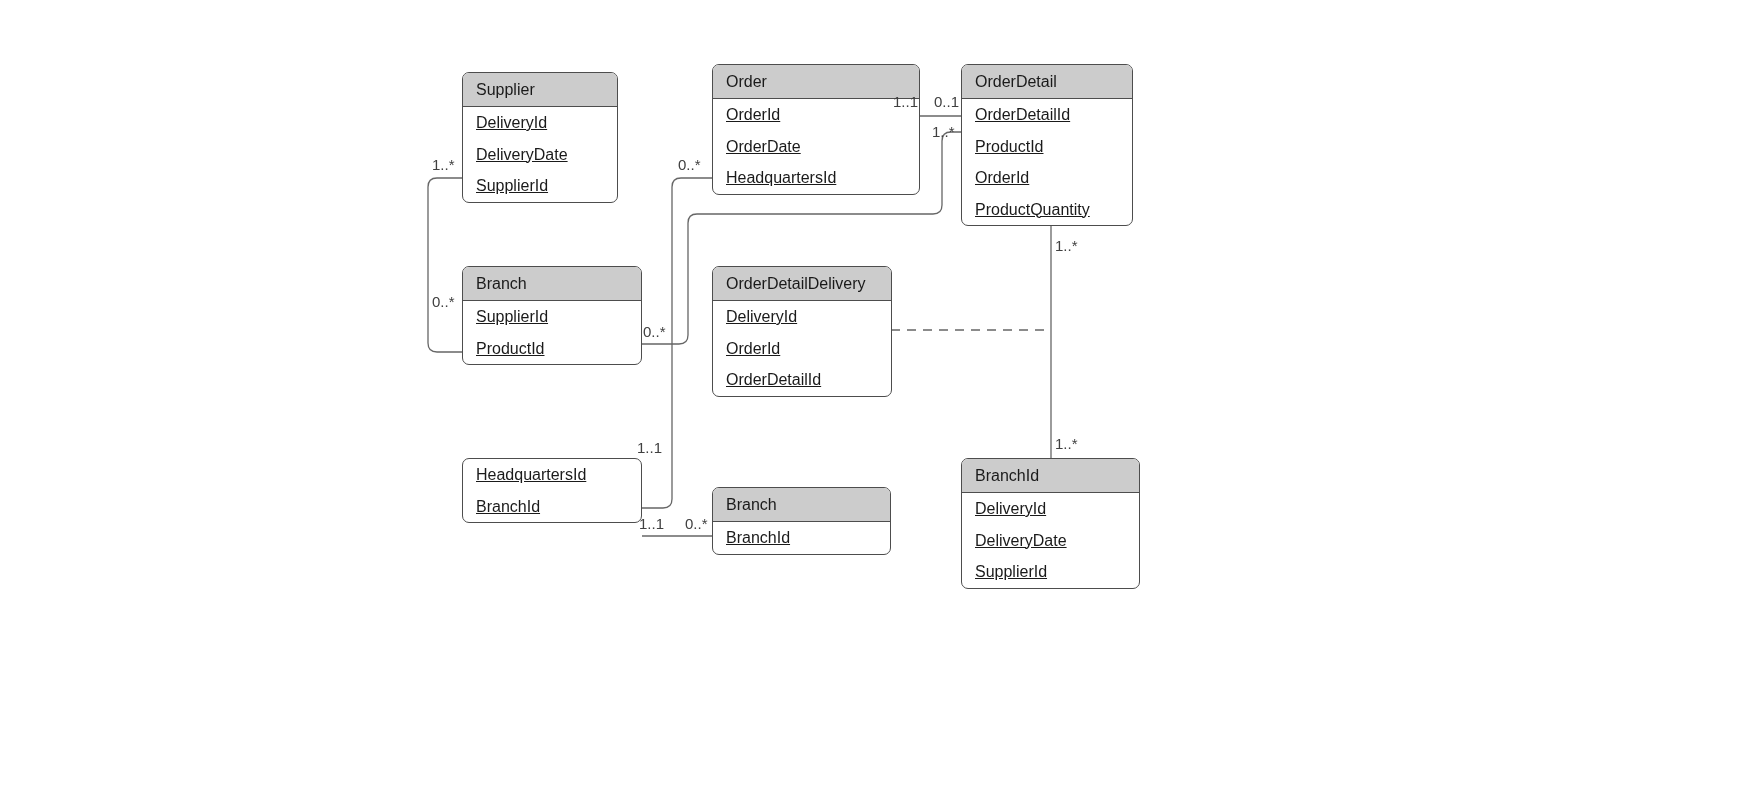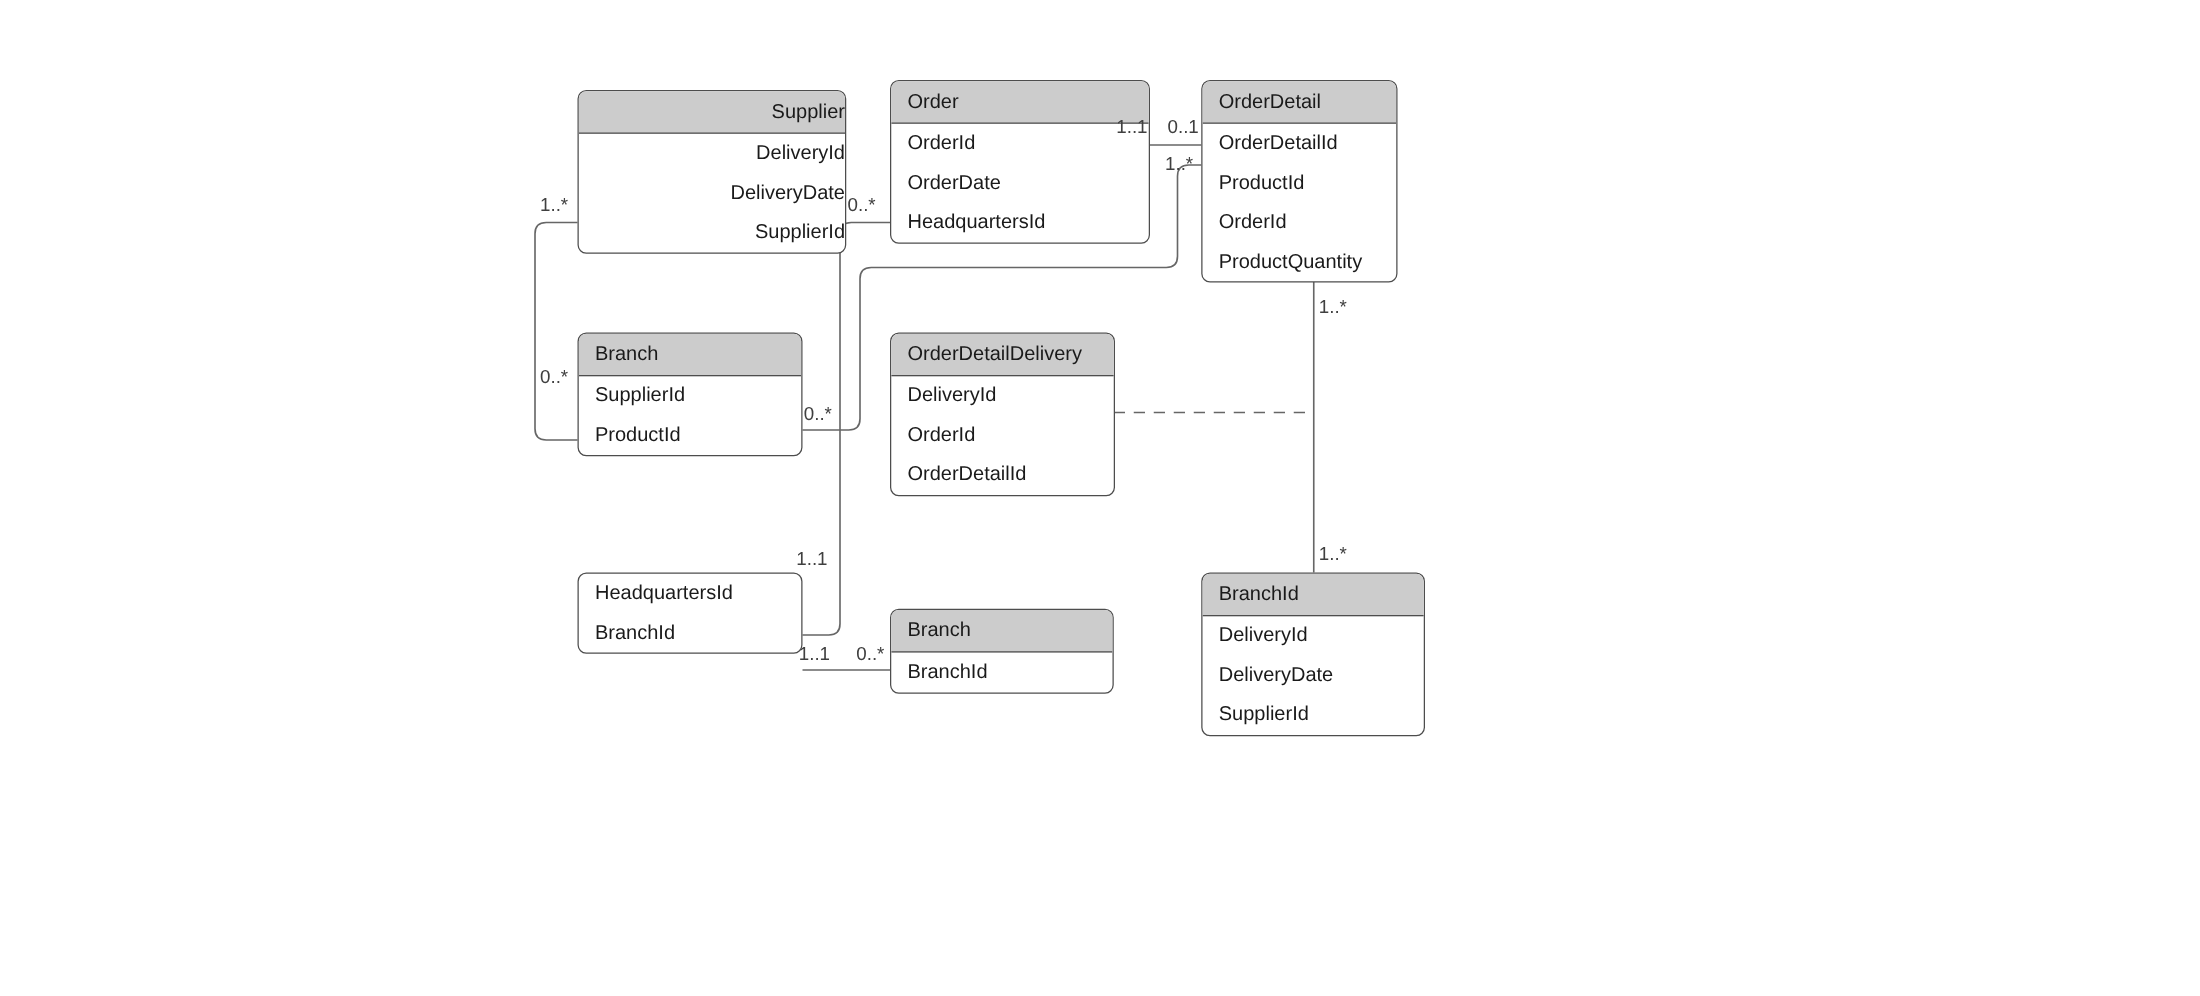--- a/index.html
+++ b/index.html
@@ -52,20 +52,21 @@
     margin: 0;
     padding: 0;
   }
   .attr {
     height: 31.5px;
     line-height: 31.5px;
     padding-left: 13px;
     font-size: 16px;
     color: #1a1a1a;
     white-space: nowrap;
+    text-decoration: underline;
   }
   .mult {
     position: absolute;
     font-size: 15px;
     color: #404040;
     white-space: nowrap;
     line-height: 1;
   }
 </style>
 </head>
@@ -85,39 +86,39 @@
       <path d="M 642 508 L 663 508 Q 672 508 672 499 L 672 187 Q 672 178 681 178 L 712 178"></path>
 
       <path d="M 642 536 L 712 536"></path>
 
       <path d="M 1051 224 L 1051 458"></path>
 
       <path stroke-dasharray="9 7" d="M 891 330 L 1051 330"></path>
     </g>
   </svg>
 
-  <div class="entity" style="left:462px; top:72px; width:215px;text-align:right;">
+  <div class="entity" style="left:462px; top:72px; width:156px;">
     <div class="entity-title">Supplier</div>
     <ul class="attr-list">
       <li class="attr">DeliveryId</li>
       <li class="attr">DeliveryDate</li>
       <li class="attr">SupplierId</li>
     </ul>
   </div>
 
   <div class="entity" style="left:712px; top:64px; width:208px;">
     <div class="entity-title">Order</div>
     <ul class="attr-list">
       <li class="attr">OrderId</li>
       <li class="attr">OrderDate</li>
       <li class="attr">HeadquartersId</li>
     </ul>
   </div>
 
-  <div class="entity" style="left:961px; top:64px; width:157px;">
+  <div class="entity" style="left:961px; top:64px; width:172px;">
     <div class="entity-title">OrderDetail</div>
     <ul class="attr-list">
       <li class="attr">OrderDetailId</li>
       <li class="attr">ProductId</li>
       <li class="attr">OrderId</li>
       <li class="attr">ProductQuantity</li>
     </ul>
   </div>
 
   <div class="entity" style="left:462px; top:266px; width:180px;">

